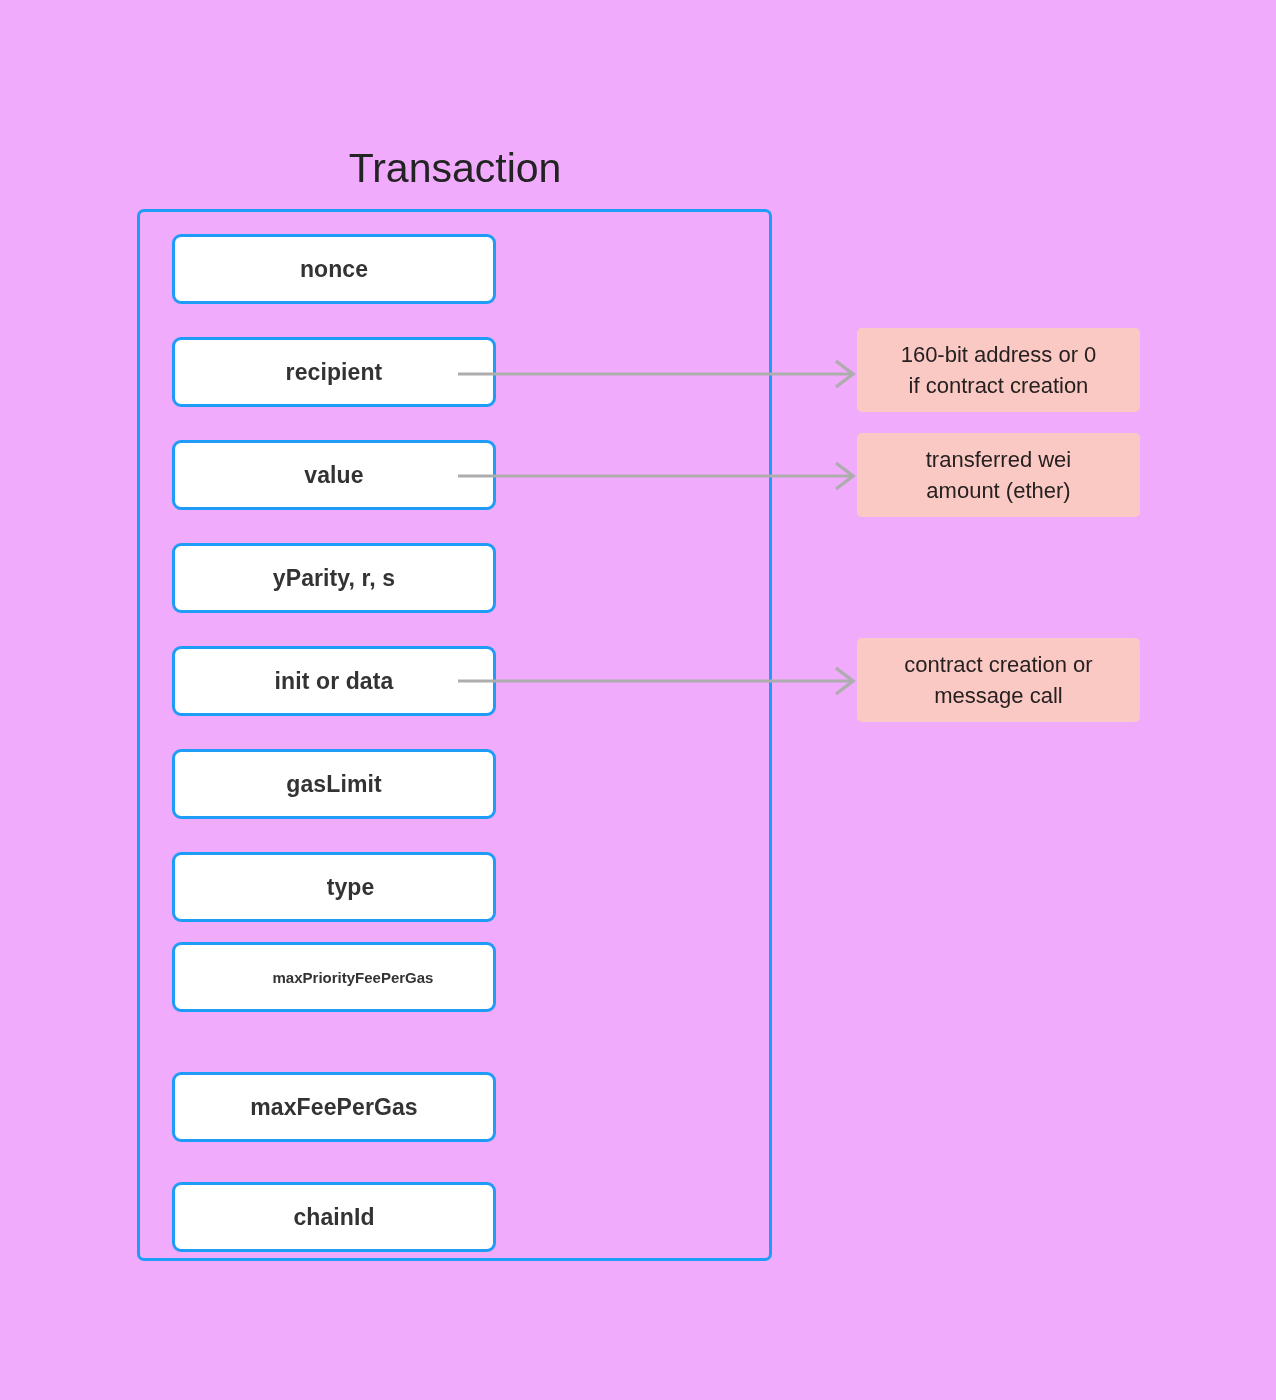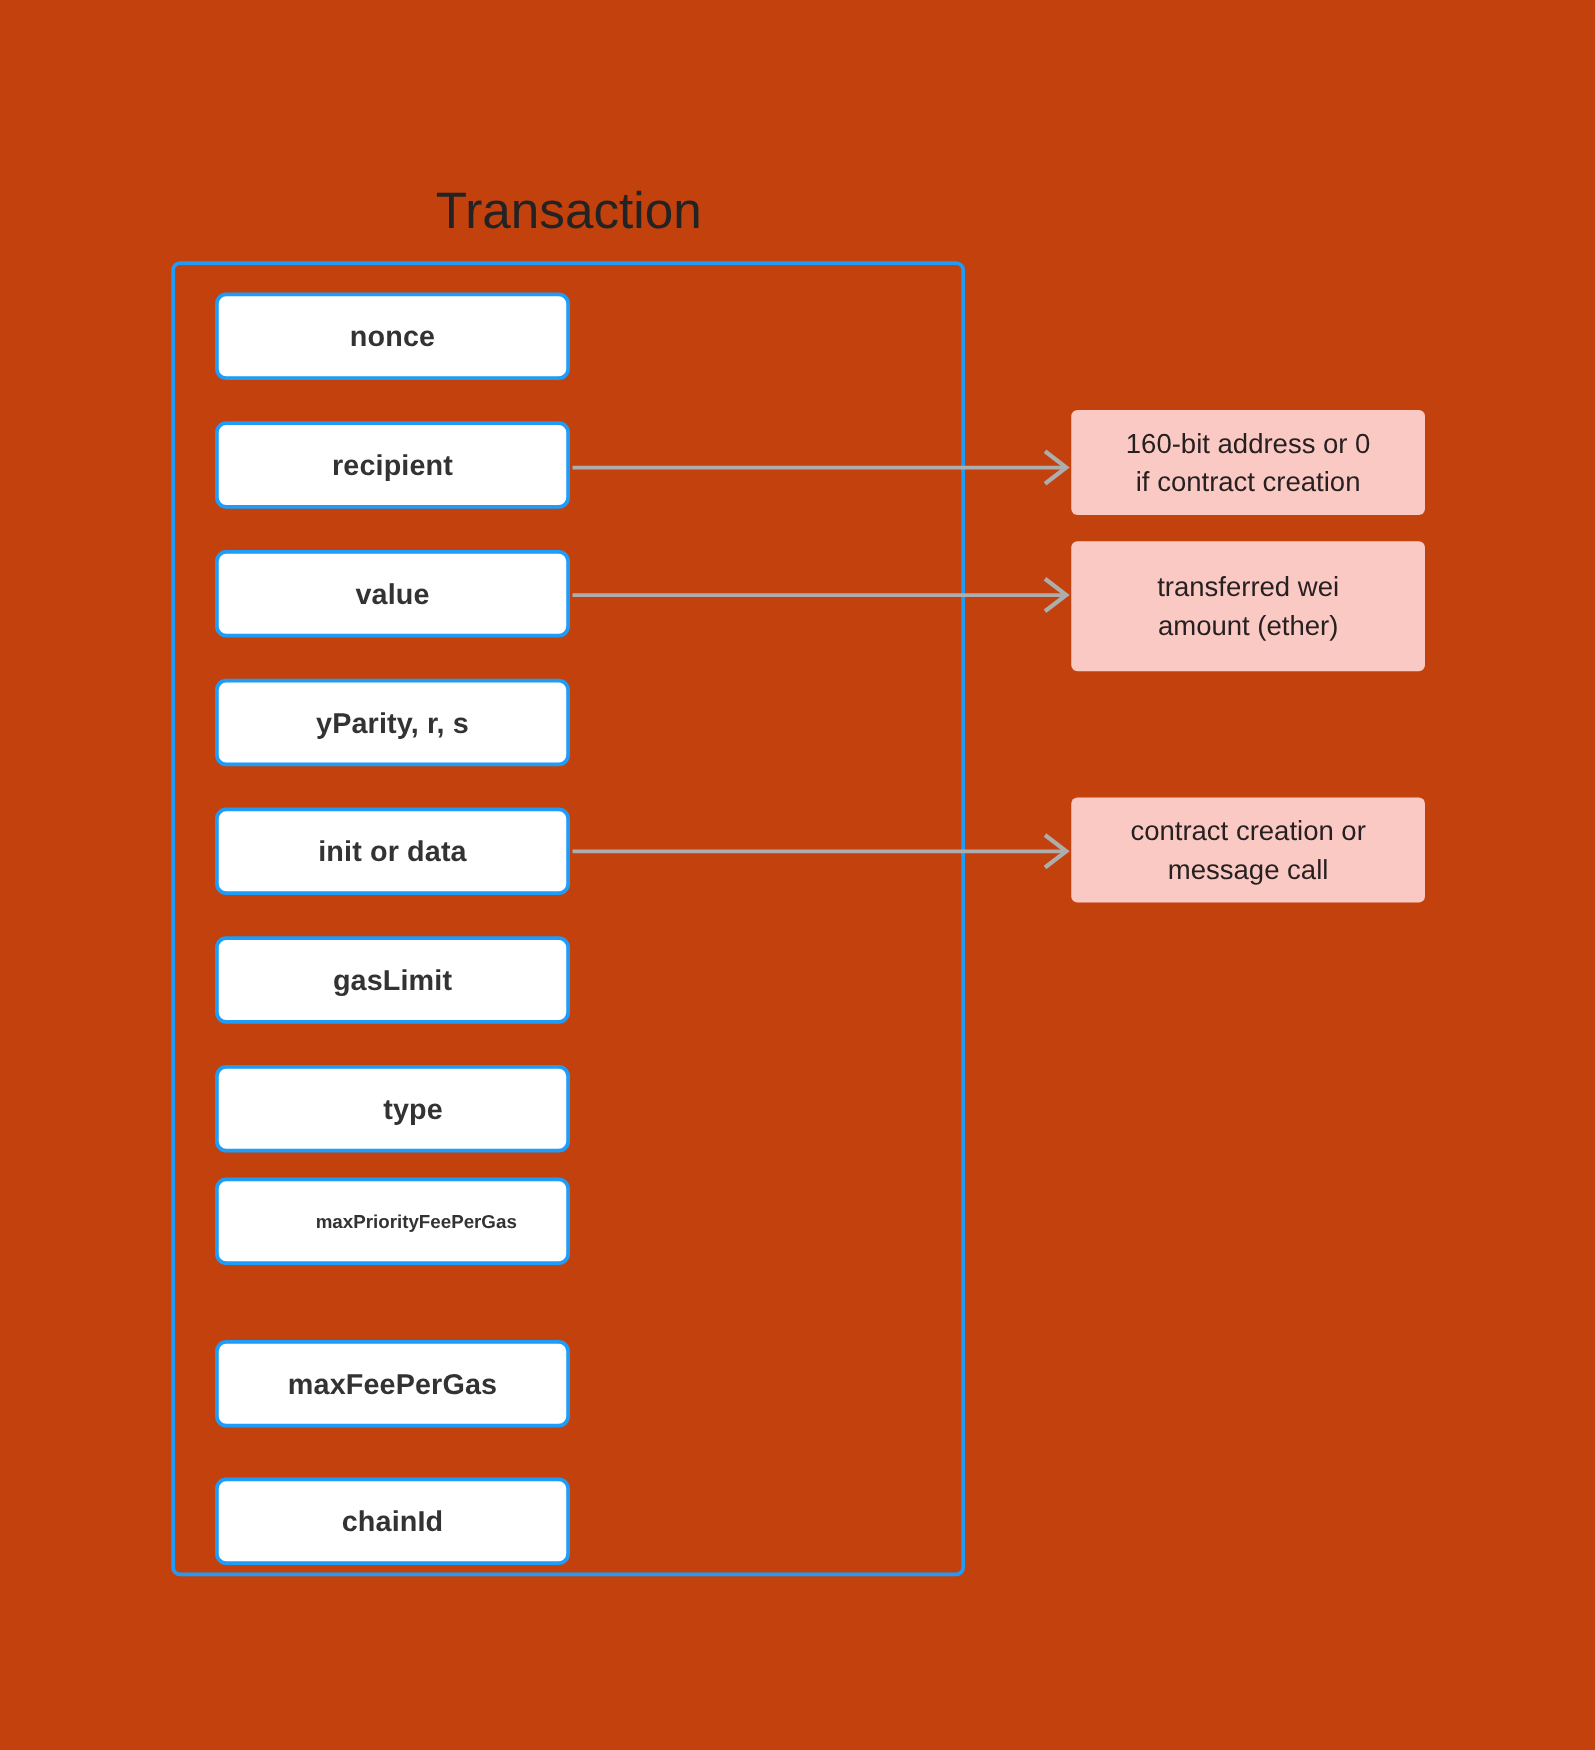--- a/index.html
+++ b/index.html
@@ -9,21 +9,21 @@
     background: #ffffff;
   }
   body {
     font-family: "Liberation Sans", sans-serif;
     -webkit-font-smoothing: antialiased;
   }
   #canvas {
     position: relative;
     width: 1276px;
     height: 1400px;
-    background: #c2410c;
+    background: #f0abfc;
     overflow: hidden;
   }
 
   
   #diagram-title {
     position: absolute;
     left: 137px;
     top: 146px;
     width: 636px;
     text-align: center;
@@ -45,21 +45,21 @@
     box-sizing: border-box;
     border: 3px solid #1f9cf8;
     border-radius: 7px;
     background: transparent;
   }
 
   
   .field-box {
     position: absolute;
     left: 172px;
-    width: 284px;
+    width: 324px;
     height: 70px;
     box-sizing: border-box;
     border: 3px solid #1f9cf8;
     border-radius: 9px;
     background: #ffffff;
     display: flex;
     align-items: center;
     justify-content: center;
   }
   .field-label {
@@ -167,21 +167,21 @@
     <span class="field-label">chainId</span>
   </div>
 
   <div class="note-box" style="top:328px; height:84px;">
     <div class="note-text">
       <span>160-bit address or 0</span><br>
       <span>if contract creation</span>
     </div>
   </div>
 
-  <div class="note-box" style="top:433px; height:104px;">
+  <div class="note-box" style="top:433px; height:84px;">
     <div class="note-text">
       <span>transferred wei</span><br>
       <span>amount (ether)</span>
     </div>
   </div>
 
   <div class="note-box" style="top:638px; height:84px;">
     <div class="note-text">
       <span>contract creation or</span><br>
       <span>message call</span>

